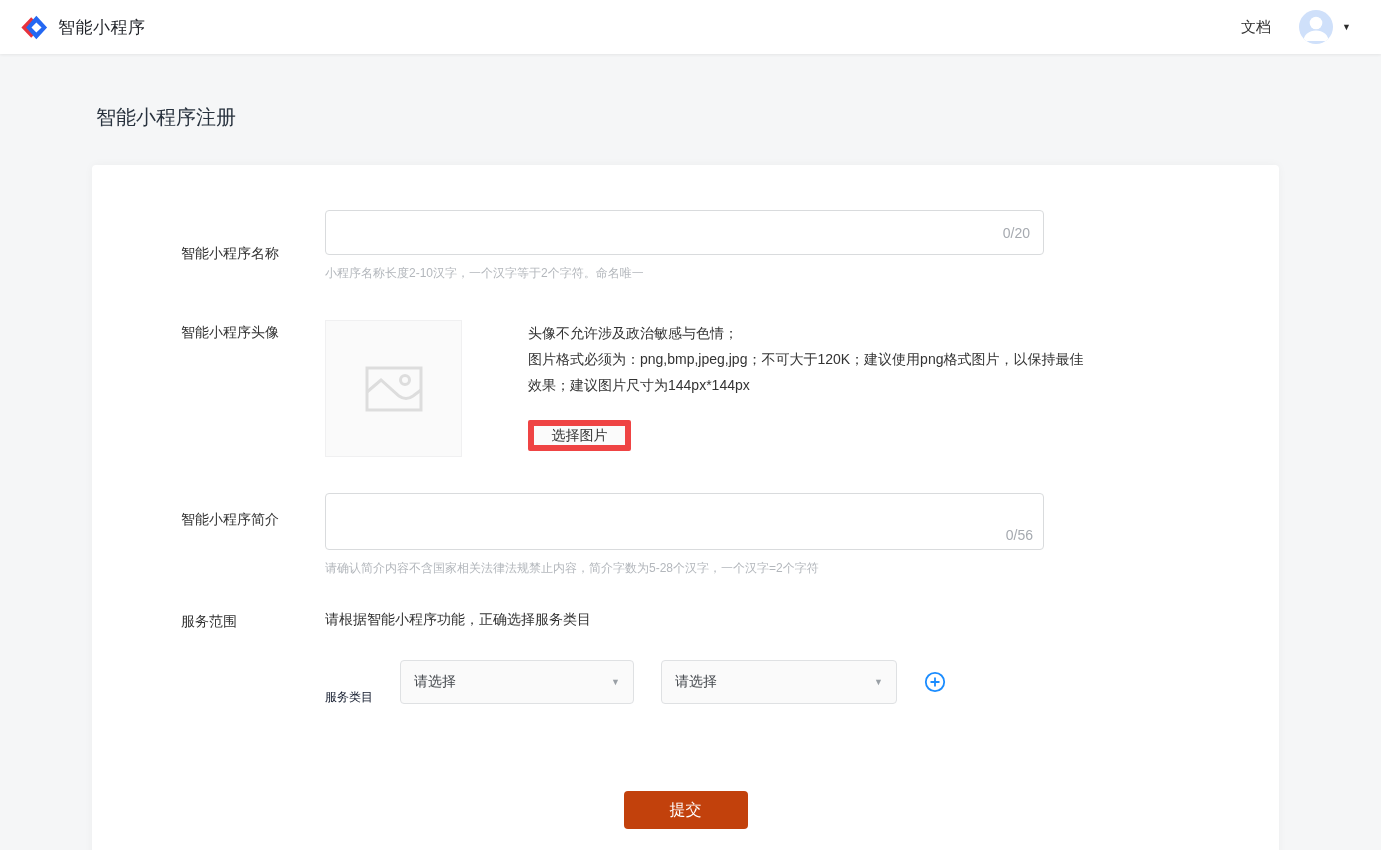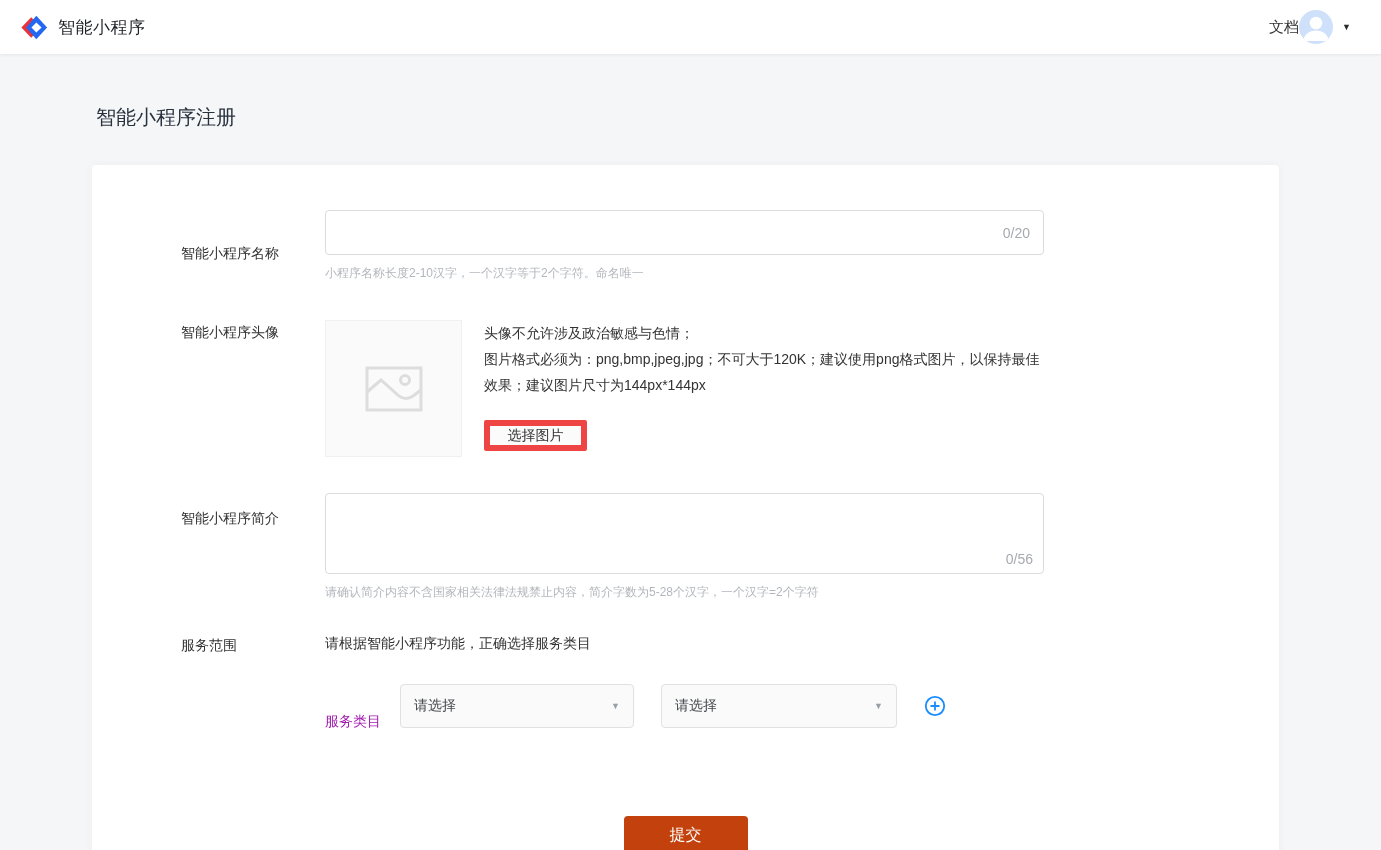--- a/index.html
+++ b/index.html
@@ -9,21 +9,21 @@
     background:#f5f6f7; color:#333;
   }
   
   .topbar {
     height:54px; background:#fff; display:flex; align-items:center;
     justify-content:space-between; padding:0 30px 0 20px;
     box-shadow:0 1px 3px rgba(0,0,0,.07); position:relative; z-index:5;
   }
   .brand { display:flex; align-items:center; gap:10px; cursor:pointer; }
   .brand-name { font-size:17px; font-weight:500; color:#1e2127; letter-spacing:.5px; }
-  .topbar-right { display:flex; align-items:center; }
+  .topbar-right { display:flex; align-items:center; gap:28px; }
   .doc-link { font-size:15px; color:#333; cursor:pointer; }
   .user { display:flex; align-items:center; gap:9px; cursor:pointer; }
   .avatar {
     width:34px; height:34px; border-radius:50%; background:#cfe0fa;
     overflow:hidden; position:relative;
   }
   .caret { font-size:9px; color:#2b2b2b; line-height:1; }
   
   .page-title {
     margin:49px 0 0 96px; font-size:20px; font-weight:500; color:#28323e;
@@ -62,35 +62,35 @@
   }
   .avatar-right { margin-left:22px; width:556px; }
   .rule-line { font-size:14px; color:#333; line-height:26px; }
   .choose-btn {
     margin-top:22px; width:103px; height:31px; background:#fbfbfb;
     border:6px solid #ef4444; border-radius:2px; font-size:14px; color:#333;
     cursor:pointer; font-family:inherit;
   }
   
   .textarea-wrap {
-    position:relative; height:81px; background:#fff;
+    position:relative; height:57px; background:#fff;
     border:1px solid #d9dbdd; border-radius:4px;
   }
   .textarea-wrap textarea {
     width:100%; height:100%; border:none; outline:none; resize:none;
     background:transparent; padding:10px 62px 10px 12px; font-size:14px;
     color:#333; font-family:inherit;
   }
   .counter-bottom {
     position:absolute; right:10px; bottom:6px; font-size:14px; color:#a6aab0;
   }
   
   .scope-instruction { font-size:14px; color:#333; line-height:20px; }
   .category-row { display:flex; align-items:center; margin-top:28px; }
-  .category-label { font-size:14px; color:#a21caf; width:75px; flex-shrink:0;margin-top:32px; }
+  .category-label { font-size:12px; color:#0f172a; width:75px; flex-shrink:0;margin-top:32px; }
   .select {
     width:234px; height:44px; background:#fafafa; border:1px solid #dfe1e3;
     border-radius:4px; display:flex; align-items:center;
     justify-content:space-between; padding:0 13px; cursor:pointer;
   }
   .select + .select { margin-left:27px; }
   .select-text { font-size:14px; color:#45494e; }
   .select-caret { font-size:9px; color:#9aa0a6; }
   .plus-btn {
     margin-left:27px; width:22px; height:22px; background:none; border:none;
@@ -101,21 +101,21 @@
   .submit-btn {
     width:124px; height:38px; background:#c2410c; color:#fff; border:none;
     border-radius:4px; font-size:16px; cursor:pointer; font-family:inherit;
   }
   
   .row-name   { margin-bottom:38px;align-items:center; }
   .row-name .row-label   { padding-top:13px; }
   .row-avatar { margin-bottom:36px; }
   .row-avatar .row-label { padding-top:2px; }
   .row-intro  { margin-bottom:32px; }
-  .row-intro .row-label  { padding-top:16px;font-family:Liberation Mono, monospace; }
+  .row-intro .row-label  { padding-top:16px; }
   .row-scope .row-label  { padding-top:2px; }
   .avatar-flex { display:flex; }
 </style>
 </head>
 <body>
 
 <header class="topbar">
   <div class="brand">
     <span style="display:flex;">
       <svg width="28" height="27" viewBox="0 0 30 28">
@@ -149,21 +149,21 @@
       <div class="input-wrap">
         <input type="text" value="" style="">
         <span class="counter-mid">0/20</span>
       </div>
       <div class="hint">小程序名称长度2-10汉字，一个汉字等于2个字符。命名唯一</div>
     </div>
   </div>
 
   <div class="form-row row-avatar">
     <div class="row-label">智能小程序头像</div>
-    <div class="control avatar-flex" style="width:auto;">
+    <div class="control avatar-flex" style="width:auto;gap:44px;">
       <div class="img-placeholder">
         <span style="display:flex;">
           <svg width="58" height="46" viewBox="0 0 58 46" fill="none">
             <rect x="2" y="2" width="54" height="42" stroke="#dddddd" stroke-width="3"></rect>
             <circle cx="40" cy="14" r="4.5" stroke="#dddddd" stroke-width="3"></circle>
             <path d="M2 26 L16 14 L34 30 Q41 35 48 30 L56 24" stroke="#dddddd" stroke-width="3"></path>
           </svg>
         </span>
       </div>
       <div class="avatar-right">

